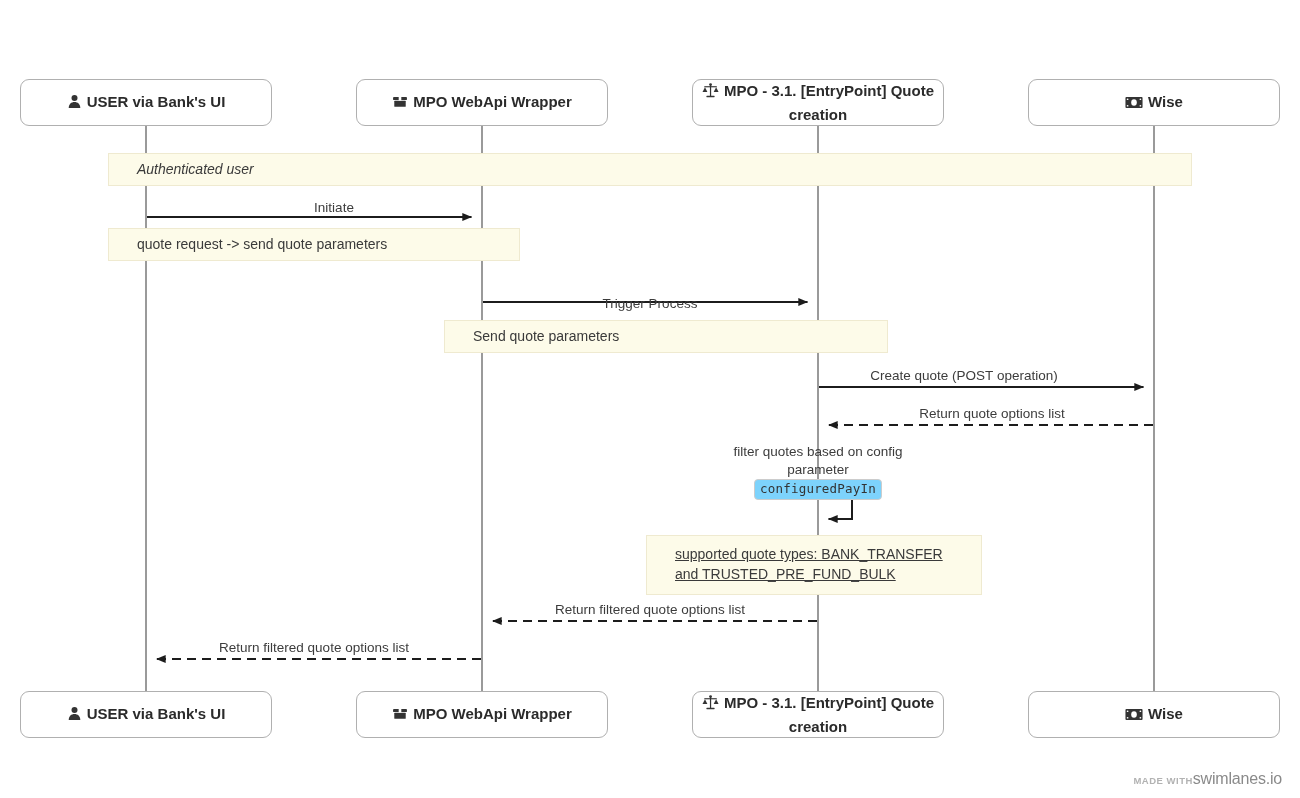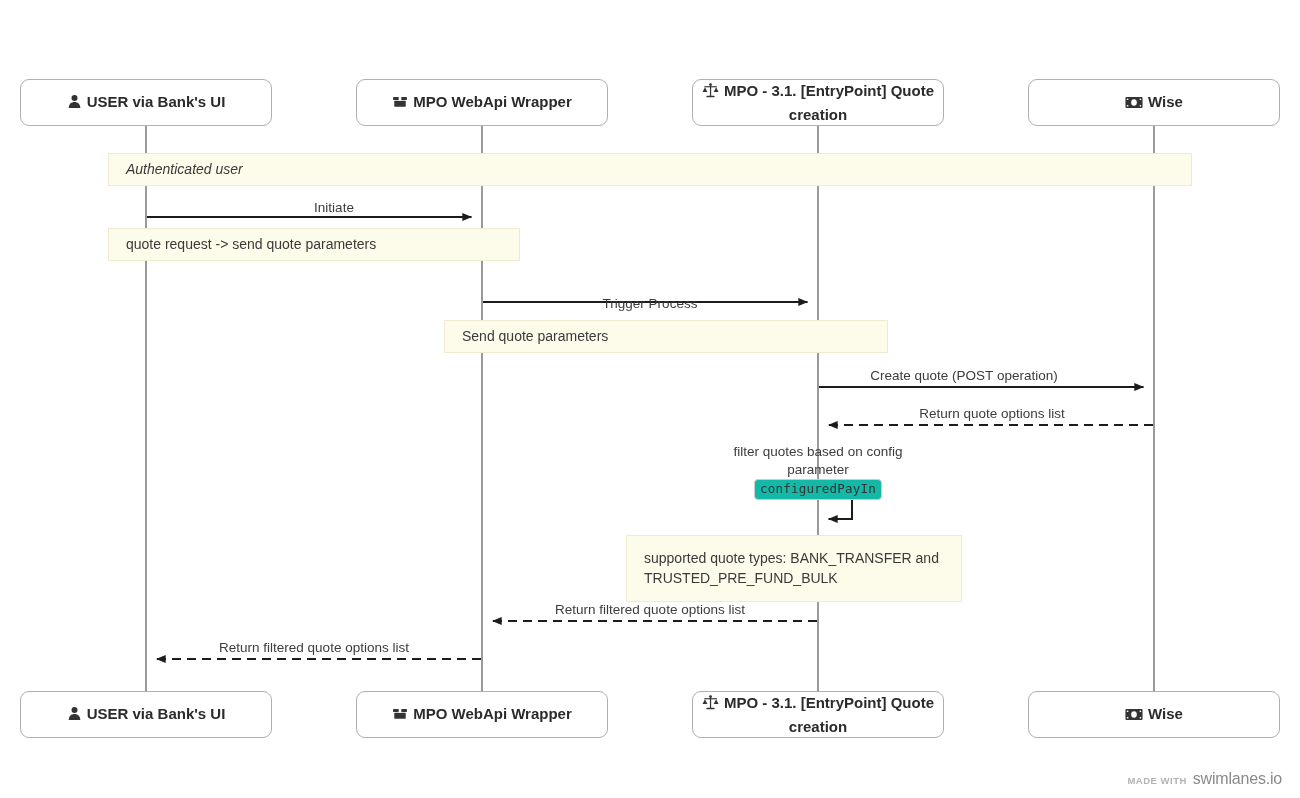--- a/index.html
+++ b/index.html
@@ -58,21 +58,21 @@
     margin-right: 5px;
   }
   .note-box {
     position: absolute;
     box-sizing: border-box;
     background: #fdfbe9;
     border: 1px solid #efead0;
     color: #3a3a3a;
     font-size: 14px;
     line-height: 1.42;
-    padding: 8px 17px;
+    padding: 8px 28px;
     display: flex;
     align-items: center;
   }
   .note-box.italic {
     font-style: italic;
   }
   .msg-label {
     position: absolute;
     font-size: 13.5px;
     color: #3c3c3c;
@@ -80,34 +80,33 @@
     line-height: 1.35;
     white-space: nowrap;
   }
   .msg-label.wrap {
     white-space: normal;
   }
   .code-chip {
     display: inline-block;
     font-family: "DejaVu Sans Mono", "Liberation Mono", monospace;
     font-size: 12.5px;
-    background: #14b8a6;
+    background: #7dd3fc;
     border: 1px solid #cccccc;
     border-radius: 4px;
     padding: 1px 5px;
     color: #333333;
     letter-spacing: 0.2px;
   }
   .footer {
     position: absolute;
     right: 18px;
     bottom: 10px;
     display: flex;
     align-items: baseline;
-    gap: 6px;
   }
   .footer-made {
     font-size: 9.5px;
     letter-spacing: 0.5px;
     color: #b2b2b2;
     text-transform: uppercase;
     font-weight: bold;
   }
   .footer-brand {
     font-size: 16px;
@@ -196,21 +195,21 @@
   <div id="notes-layer">
       <div class="note-box italic" style="left: 108px; top: 153px; width: 1084px; height: 33px;">
         <span>Authenticated user</span>
       </div>
       <div class="note-box" style="left: 108px; top: 228px; width: 412px; height: 33px;">
         <span>quote request -&gt; send quote parameters</span>
       </div>
       <div class="note-box" style="left: 444px; top: 320px; width: 444px; height: 33px;">
         <span>Send quote parameters</span>
       </div>
-      <div class="note-box" style="left: 626px; top: 535px; width: 336px; height: 67px;">
+      <div class="note-box" style="left: 646px; top: 535px; width: 336px; height: 60px; text-decoration: underline;">
         <span>supported quote types: BANK_TRANSFER and TRUSTED_PRE_FUND_BULK</span>
       </div>
     </div>
 
   <div id="labels-layer">
       <div class="msg-label" style="left: 147px; width: 374px; top: 199px;">Initiate</div>
       <div class="msg-label" style="left: 483px; width: 334px; top: 283px; margin-top: 12px;">Trigger Process</div>
       <div class="msg-label" style="left: 819px; width: 290px; top: 367px;">Create quote (POST operation)</div>
       <div class="msg-label" style="left: 819px; width: 334px; top: 405px; padding-left: 6px;">Return quote options list</div>
       <div class="msg-label" style="left: 483px; width: 334px; top: 601px;">Return filtered quote options list</div>

